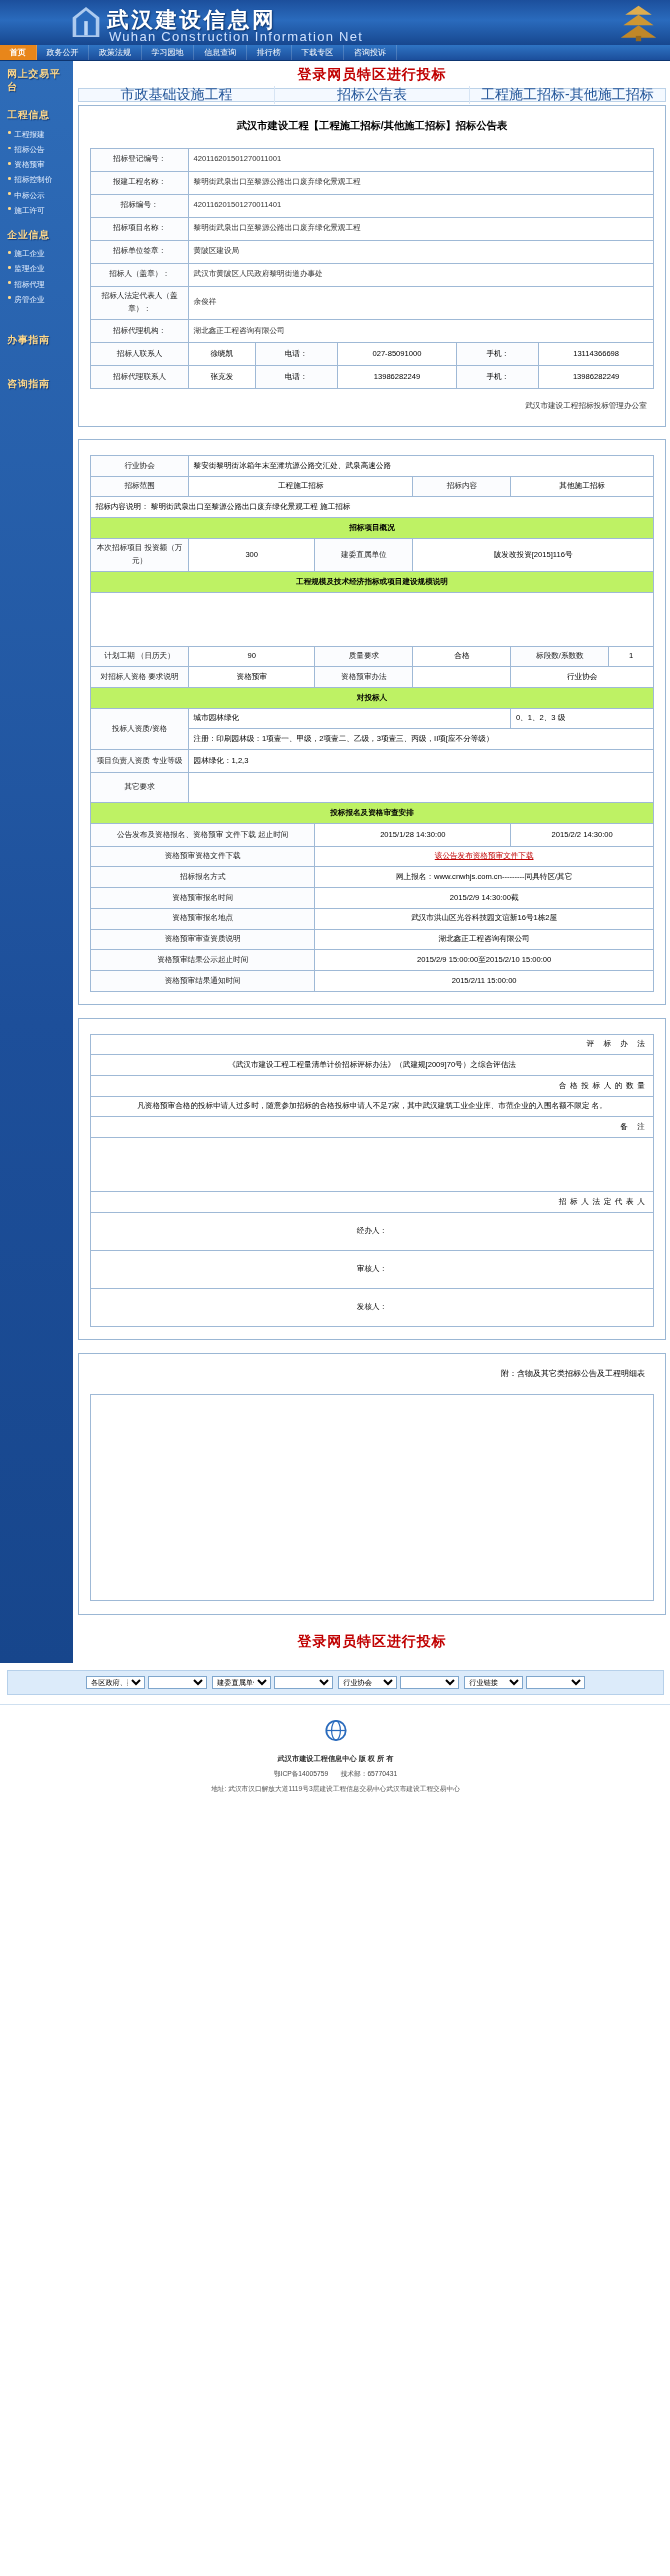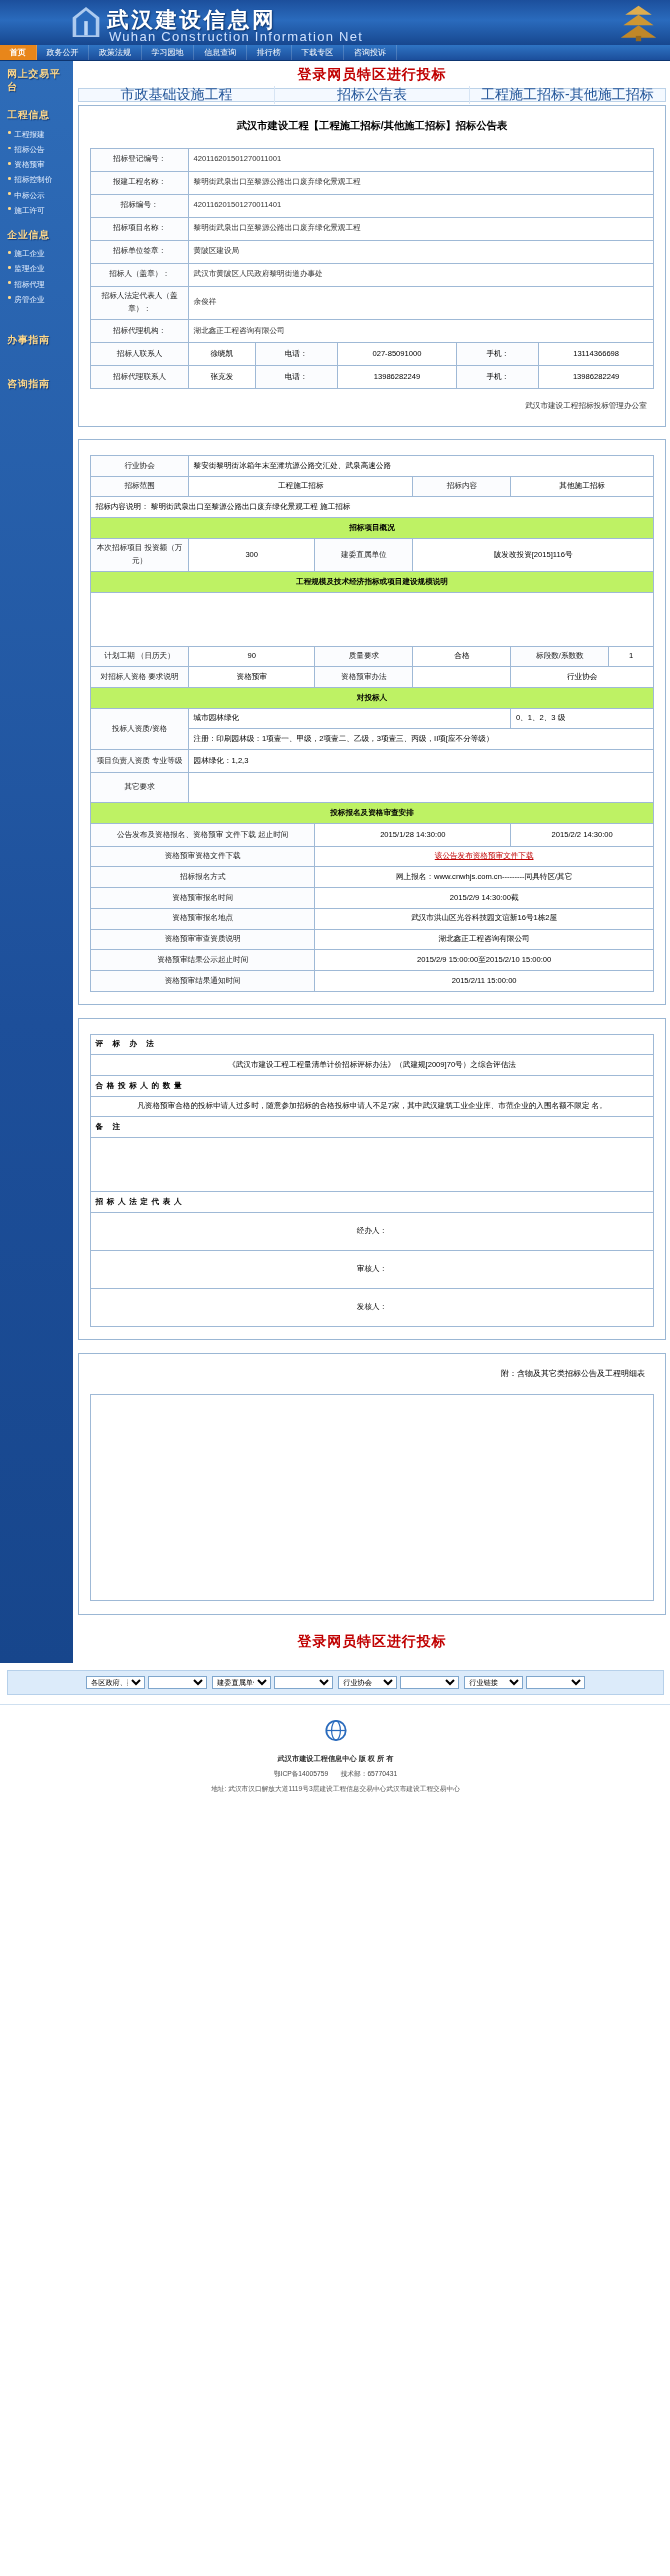--- a/index.html
+++ b/index.html
@@ -117,21 +117,21 @@
 
   
   .section-head {
     text-align:center; font-weight:bold; font-size:8px; background:#bef264;
   }
   .red-link { color:#c00000; text-decoration:underline; cursor:pointer; }
   .blk { height:54px; }
   .blk-sm { height:30px; }
 
   
-  .h-center { text-align:left; font-weight:bold; font-size:9px; padding:7.2px 0; letter-spacing:3.6px; }
+  .h-center { text-align:right; font-weight:normal; font-size:9px; padding:7.2px 0; letter-spacing:3.6px; }
   .para { font-size:7.6px; line-height:14.3px; padding:7.2px 9px;text-align:center; }
   .box-note { min-height:48px; }
 
   
   .attach-title { text-align:right; font-size:8px; padding:5.4px 9px 9px 0; }
   .attach-area { height:206px; }
 
   
   .select-bar {
     display:flex; gap:5.4px; align-items:center; justify-content:center;

